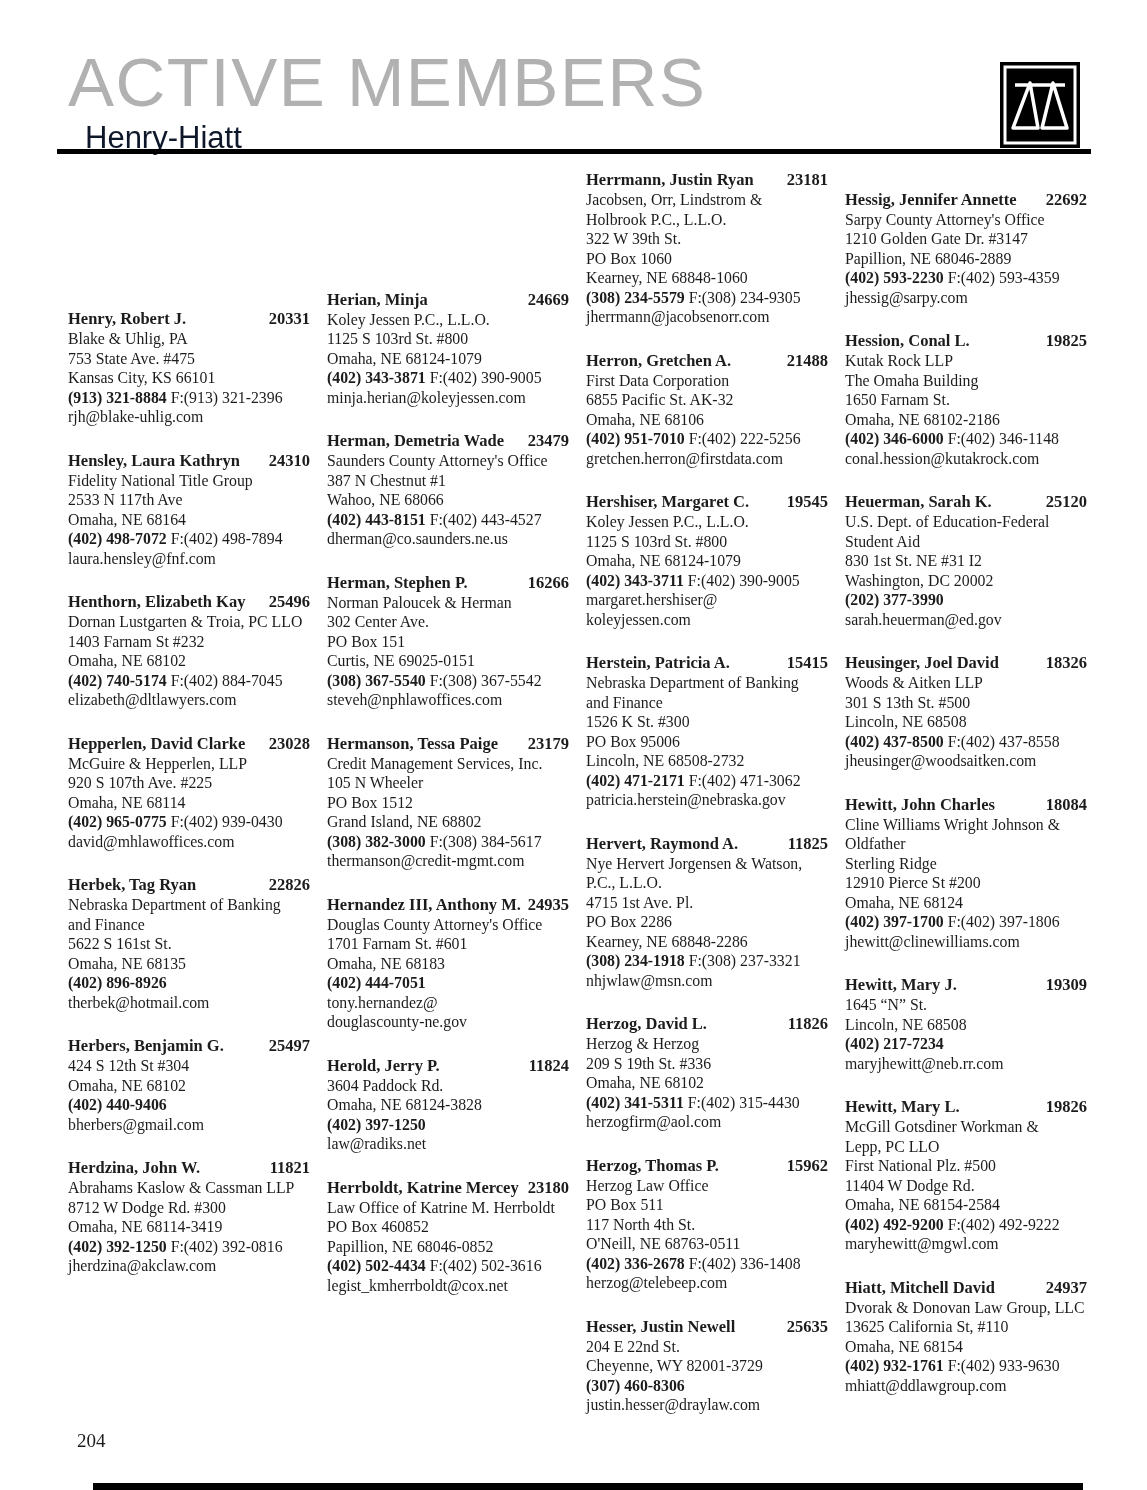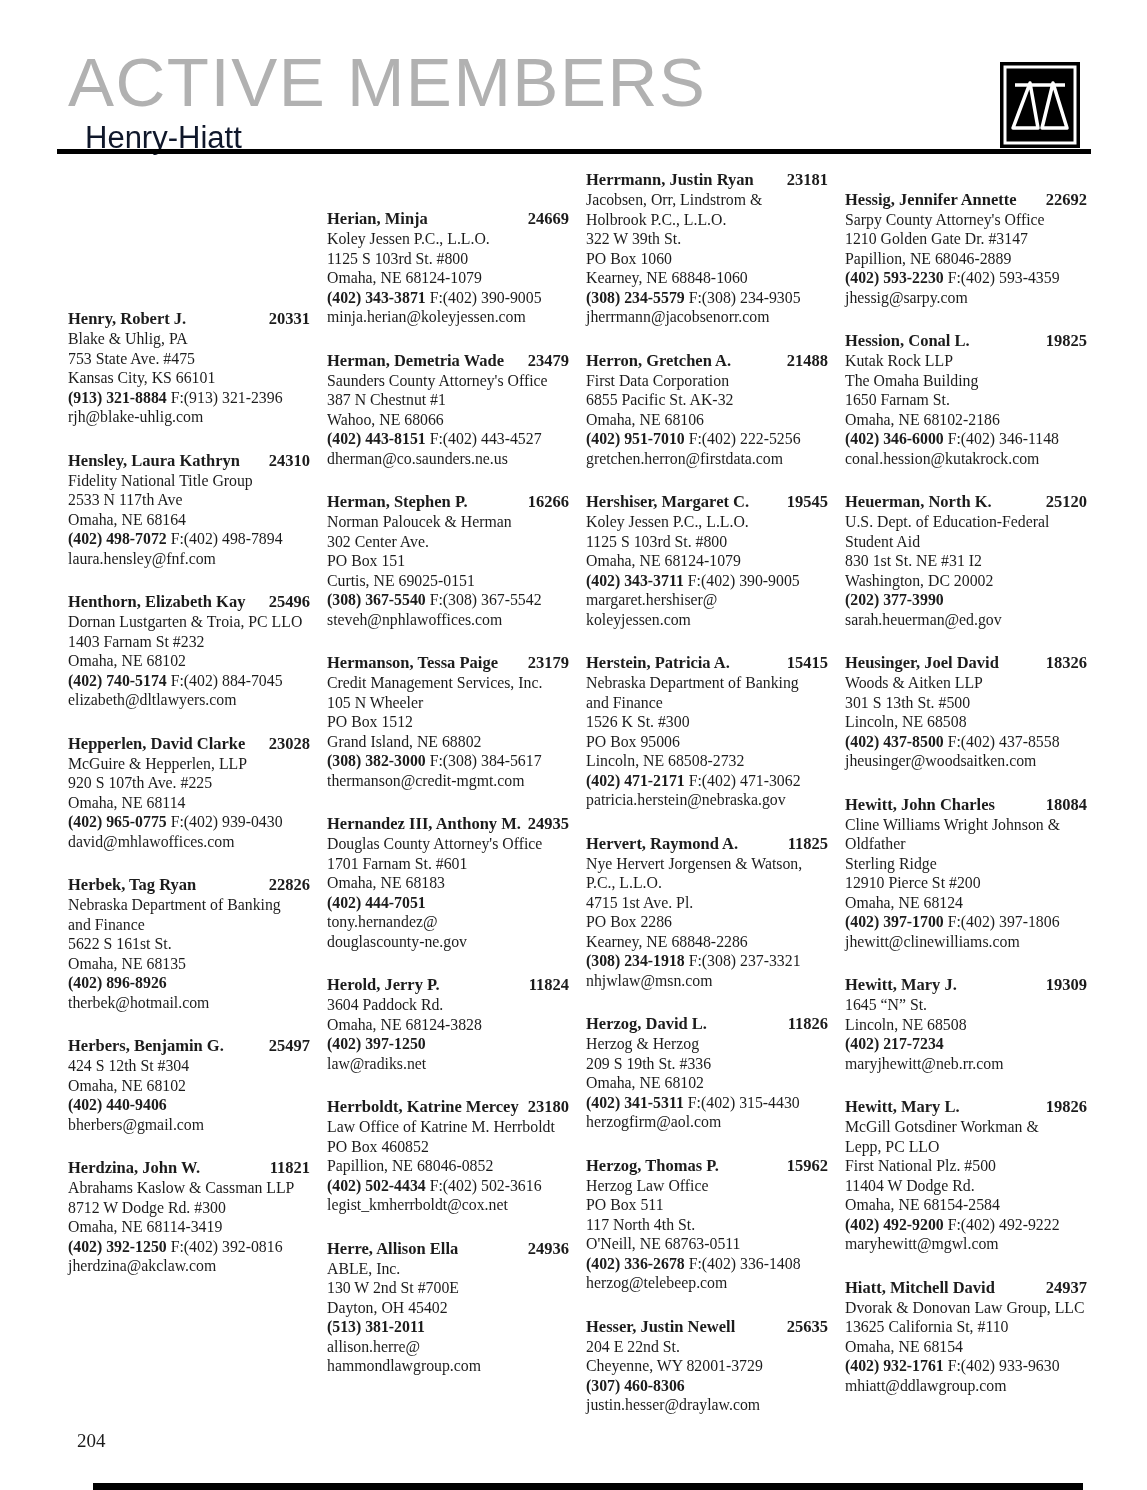--- a/index.html
+++ b/index.html
@@ -209,32 +209,20 @@
         <div class="entry-head">
           <span class="member-name">Herrboldt, Katrine Mercey</span>
           <span class="member-id">23180</span>
         </div>
         <div class="line">Law Office of Katrine M. Herrboldt</div>
         <div class="line">PO Box 460852</div>
         <div class="line">Papillion, NE 68046-0852</div>
         <div class="line"><span class="phone">(402) 502-4434</span> <span class="fax">F:(402) 502-3616</span></div>
         <div class="line">legist_kmherrboldt@cox.net</div>
       </div>
-      <div class="entry">
-        <div class="entry-head">
-          <span class="member-name">Herre, Allison Ella</span>
-          <span class="member-id">24936</span>
-        </div>
-        <div class="line">ABLE, Inc.</div>
-        <div class="line">130 W 2nd St #700E</div>
-        <div class="line">Dayton, OH 45402</div>
-        <div class="line"><span class="phone">(513) 381-2011</span></div>
-        <div class="line">allison.herre@</div>
-        <div class="line">hammondlawgroup.com</div>
-      </div>
     </div>
     <div class="col">
       <div class="entry">
         <div class="entry-head">
           <span class="member-name">Herrmann, Justin Ryan</span>
           <span class="member-id">23181</span>
         </div>
         <div class="line">Jacobsen, Orr, Lindstrom &amp;</div>
         <div class="line">Holbrook P.C., L.L.O.</div>
         <div class="line">322 W 39th St.</div>
@@ -345,21 +333,21 @@
         </div>
         <div class="line">Kutak Rock LLP</div>
         <div class="line">The Omaha Building</div>
         <div class="line">1650 Farnam St.</div>
         <div class="line">Omaha, NE 68102-2186</div>
         <div class="line"><span class="phone">(402) 346-6000</span> <span class="fax">F:(402) 346-1148</span></div>
         <div class="line">conal.hession@kutakrock.com</div>
       </div>
       <div class="entry">
         <div class="entry-head">
-          <span class="member-name">Heuerman, North K.</span>
+          <span class="member-name">Heuerman, Sarah K.</span>
           <span class="member-id">25120</span>
         </div>
         <div class="line">U.S. Dept. of Education-Federal</div>
         <div class="line">Student Aid</div>
         <div class="line">830 1st St. NE #31 I2</div>
         <div class="line">Washington, DC 20002</div>
         <div class="line"><span class="phone">(202) 377-3990</span></div>
         <div class="line">sarah.heuerman@ed.gov</div>
       </div>
       <div class="entry">

